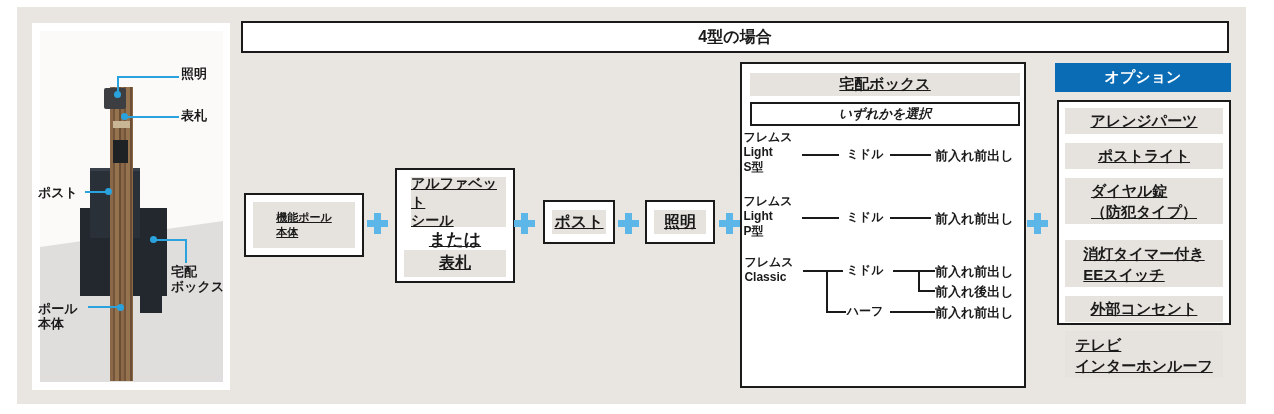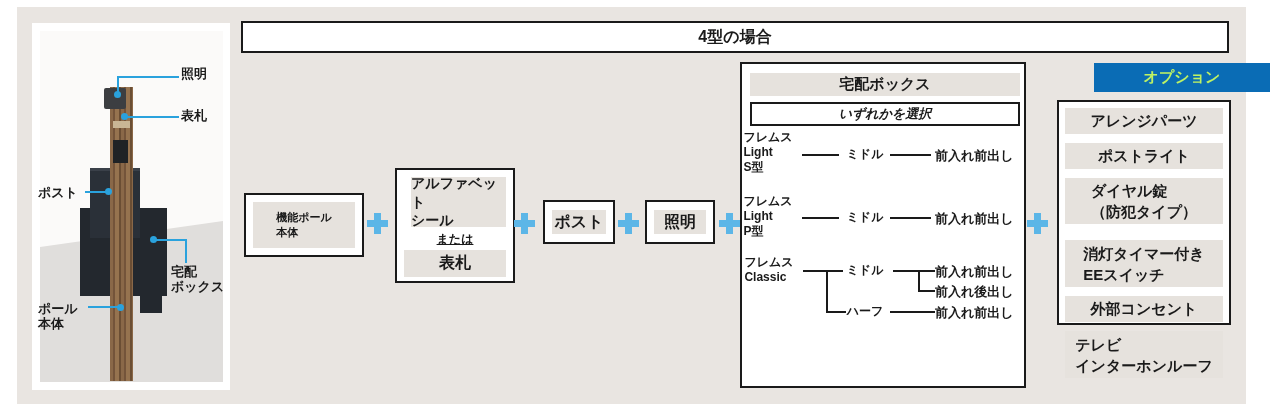--- a/index.html
+++ b/index.html
@@ -1,39 +1,39 @@
 <!DOCTYPE html>
 <html><head>
 <meta charset="utf-8">
 <style>
   html,body{margin:0;padding:0;background:#ffffff;}
   .page{position:relative;width:1274px;height:414px;background:#ffffff;
         font-family:"Liberation Sans",sans-serif;color:#1a1a1a;overflow:hidden;}
   .abs{position:absolute;box-sizing:border-box;}
   .panel{background:#e9e5e1;}
   .box{background:#ffffff;border:2px solid #1a1a1a;}
-  .fill{background:#e6e2dd;}
+  .fill{background:#e6e2dd;text-decoration:underline;}
   .t{font-weight:700;white-space:pre-line;}
   .ctr{display:flex;align-items:center;justify-content:center;text-align:left;}
   .hline{background:#1a1a1a;height:2px;}
   .vline{background:#1a1a1a;width:2px;}
   
   .plus{width:21px;height:21px;}
   .plus::before{content:"";position:absolute;left:7px;top:0;width:7px;height:21px;background:#5cb6e7;}
   .plus::after{content:"";position:absolute;left:0;top:7px;width:21px;height:7px;background:#5cb6e7;}
   
   .photo{background:#fbfaf9;overflow:hidden;}
   .ground{left:0;top:0;width:183px;height:351px;background:#e0dedc;
           clip-path:polygon(0 216px,183px 190px,183px 351px,0 351px);}
   .darkbox{background:#23282e;}
   .pole{background:repeating-linear-gradient(90deg,#8a6848 0 3px,#74543a 3px 5px,#96734f 5px 9px,#6b4e34 9px 11px);}
   .c-line{background:#2aa2dd;}
   .c-dot{width:7px;height:7px;border-radius:50%;background:#2aa2dd;}
   .c-lab{font-size:13px;font-weight:700;line-height:15px;white-space:pre-line;}
-  .blue-bar{background:#0a6cb5;color:#bef264;margin-left:39px;}
+  .blue-bar{background:#0a6cb5;color:#ffffff;}
 </style>
 </head>
 <body>
 
 <div class="page">
 
   <div class="abs panel" style="left:17px;top:7px;width:1229px;height:397px;"></div>
 
   <div class="abs" style="left:32px;top:23px;width:198px;height:367px;background:#ffffff;"></div>
   <div class="abs photo" style="left:40px;top:31px;width:183px;height:351px;">
@@ -83,21 +83,21 @@
   </div>
 
   <div class="abs plus" style="left:367px;top:213px;"></div>
 
   <div class="abs box" style="left:395px;top:168px;width:120px;height:115px;">
     <div class="abs fill ctr" style="left:14px;top:7px;right:7px;height:50px;">
       <span class="t" style="font-size:14px;line-height:1.35;">アルファベット
 シール</span>
     </div>
     <div class="abs ctr" style="left:0;top:61px;right:0;height:16px;">
-      <span class="t" style="font-size:12px;text-decoration:underline;">または</span>
+      <span class="t" style="font-size:17px;text-decoration:underline;">または</span>
     </div>
     <div class="abs fill ctr" style="left:7px;top:80px;right:7px;height:27px;">
       <span class="t" style="font-size:16px;">表札</span>
     </div>
   </div>
 
   <div class="abs plus" style="left:514px;top:213px;"></div>
 
   <div class="abs box" style="left:543px;top:200px;width:72px;height:44px;">
     <div class="abs fill ctr" style="left:7px;top:8px;right:7px;bottom:8px;">

